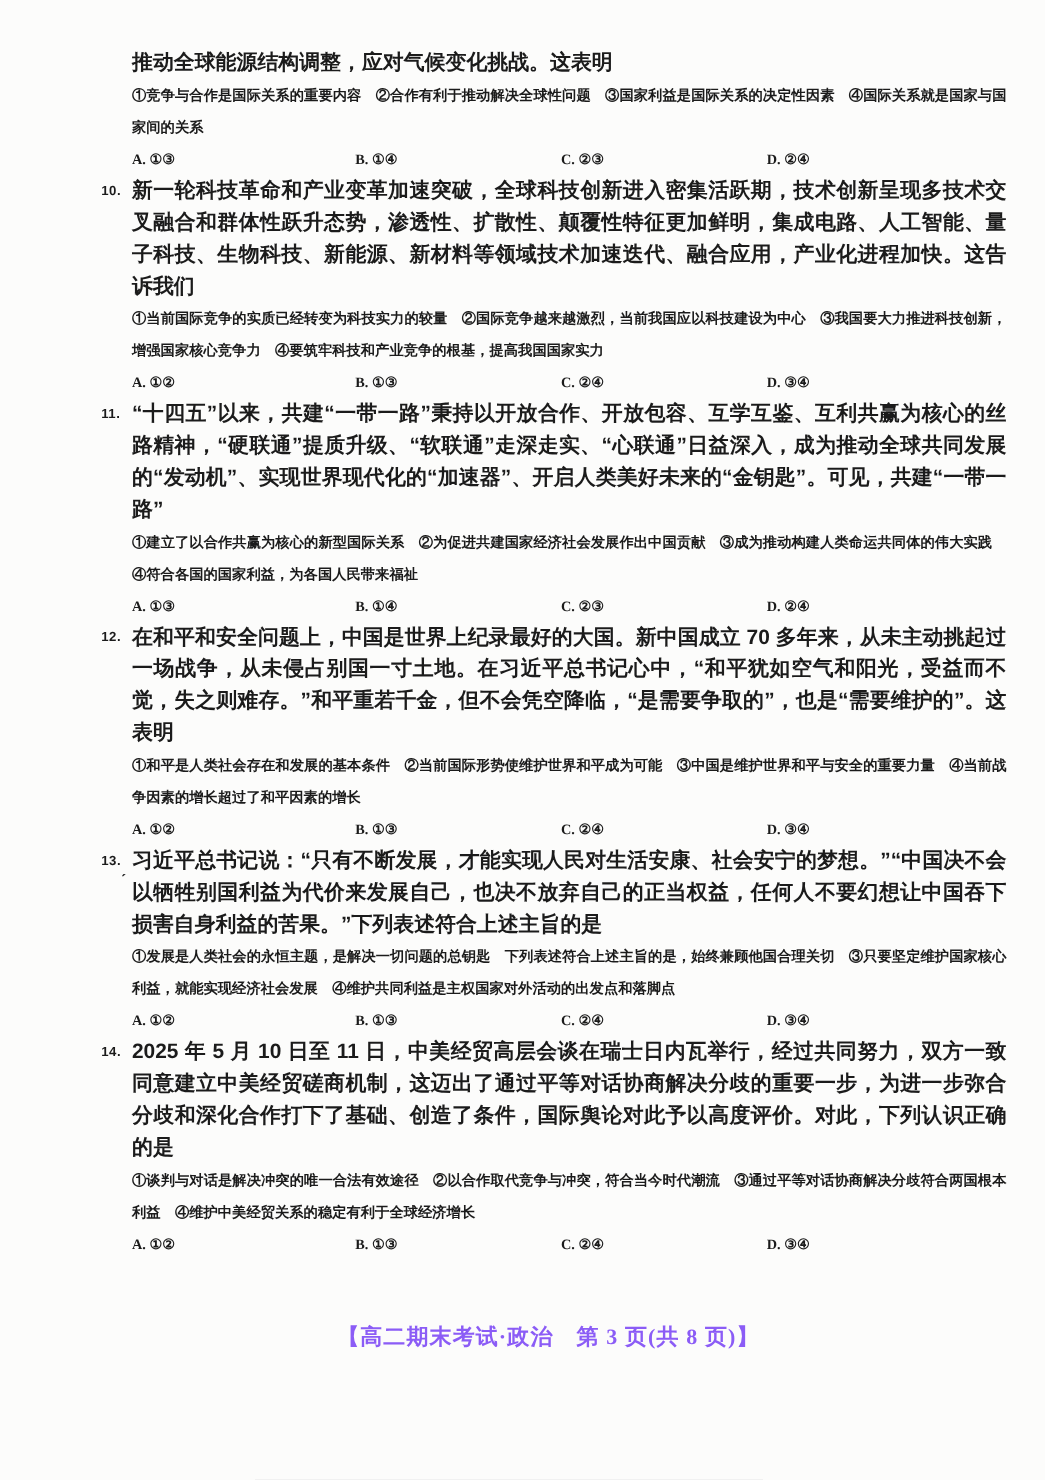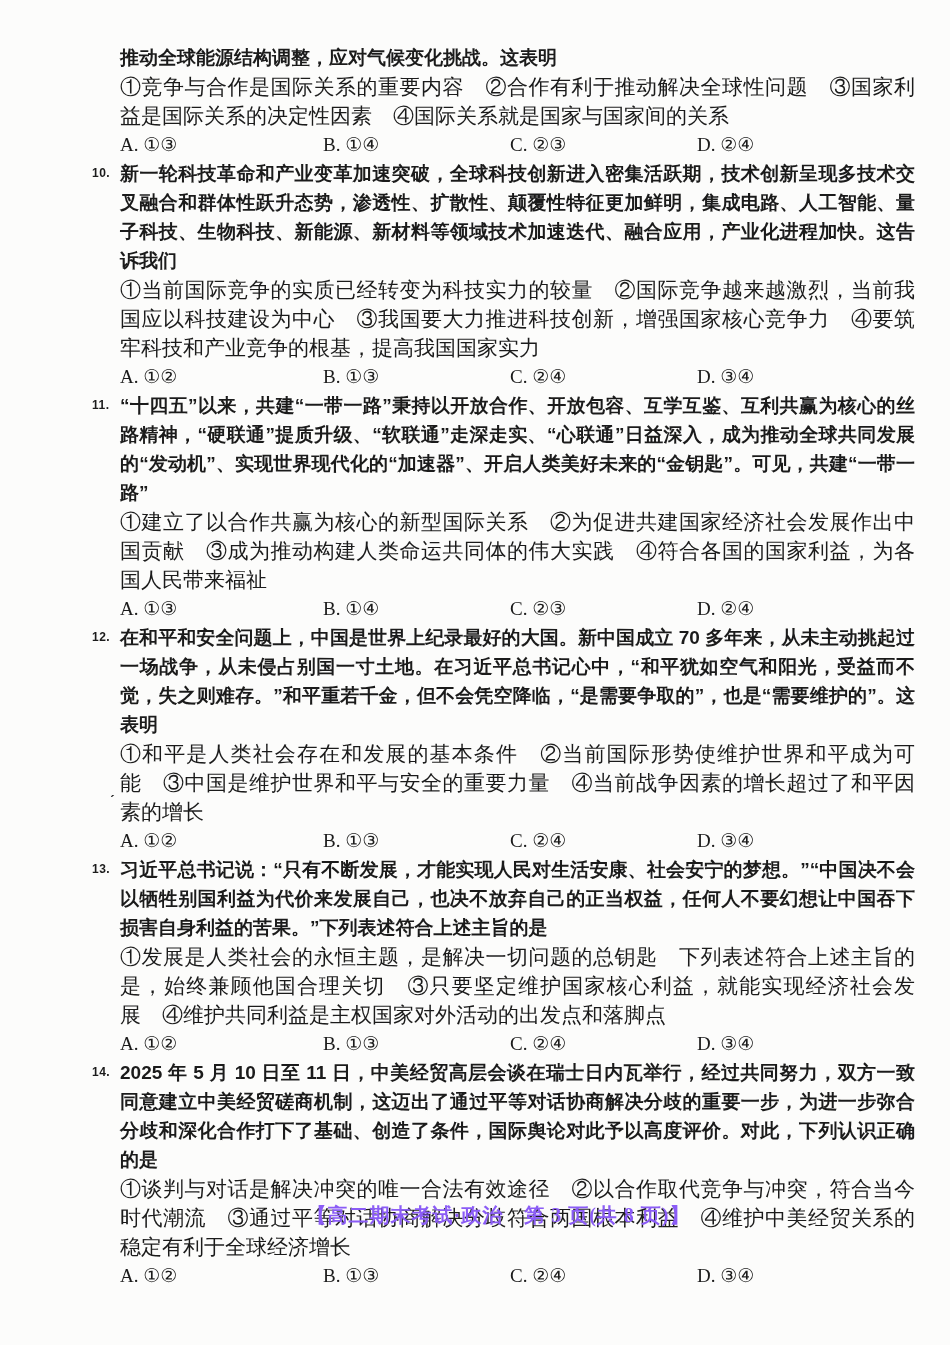--- a/index.html
+++ b/index.html
@@ -43,33 +43,33 @@
     margin-right: 82px;
     font-size: 19px;
     line-height: 29px;
     font-weight: 600;
     text-align: justify;
     text-justify: inter-ideograph;
   }
   .stem { display: inline; }
   .stmts {
     display: block;
-    font-size: 21px;
+    font-size: 13px;
     line-height: 29px;
-    font-weight: 400;
+    font-weight: 700;
     text-align: justify;
     text-justify: inter-ideograph;
   }
   .opts {
     display: grid;
     grid-template-columns: 203px 187px 187px 1fr;
     font-family: "Liberation Serif", serif;
-    font-size: 19px;
+    font-size: 13px;
     line-height: 29px;
-    font-weight: 400;
+    font-weight: 700;
   }
   .opt { white-space: nowrap; }
   .footer {
     position: absolute;
     top: 1202px;
     left: 0;
     width: 100%;
     text-align: center;
     font-family: "Liberation Serif", serif;
     font-size: 20px;

